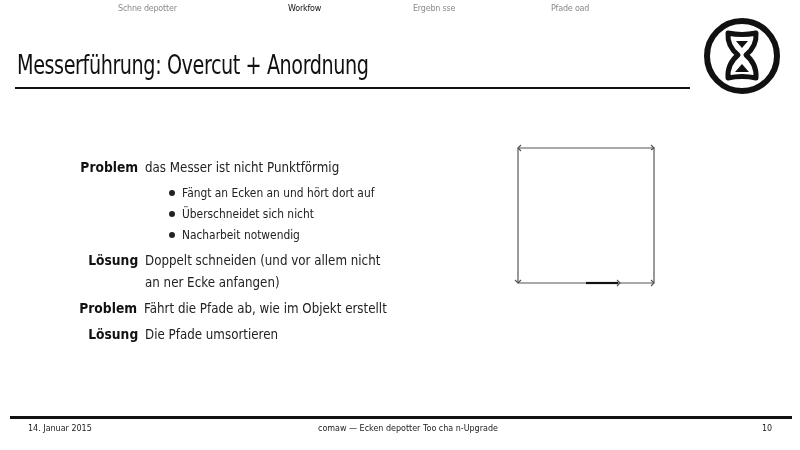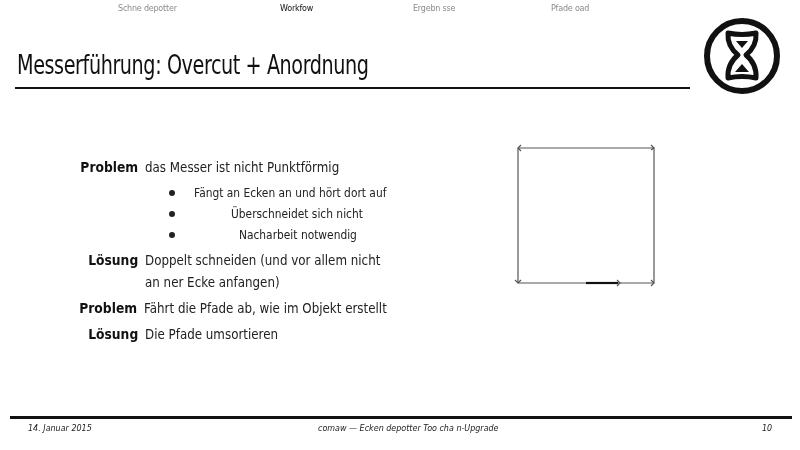--- a/index.html
+++ b/index.html
@@ -12,36 +12,36 @@
     .title { position: absolute; left: 17px; top: 50px; font-size: 26px; font-family: "DejaVu Sans Condensed", "DejaVu Sans", sans-serif; letter-spacing: -0.5px; transform: scaleX(0.82); transform-origin: left top; white-space: nowrap; color: #111; }
     .title-rule { position: absolute; left: 15px; top: 87px; width: 675px; height: 2px; background: #111; }
 
     .logo { position: absolute; left: 702px; top: 16px; width: 80px; height: 80px; }
 
     .content { position: absolute; left: 60px; top: 156px; width: 380px; font-size: 14.5px; font-family: "DejaVu Sans", sans-serif; }
     .row { display: flex; align-items: flex-start; margin-bottom: 4px; }
     .label { width: 77px; text-align: right; padding-right: 8px; color: #111; transform: scaleX(0.85); transform-origin: right top; white-space: nowrap; }
     .text { flex: 1; color: #222; transform: scaleX(0.82); transform-origin: left top; white-space: nowrap; line-height: 22px; }
     .label { line-height: 22px; }
-    .bullets { list-style: none; margin: 2px 0 4px 0; padding: 0 0 0 106px; font-size: 13px; text-align: center; }
+    .bullets { list-style: none; margin: 2px 0 4px 0; padding: 0 0 0 106px; font-size: 13px; }
     .bullets li { position: relative; padding-left: 16px; line-height: 21px; color: #222; }
     .bullets li .btxt { display: inline-block; transform: scaleX(0.82); transform-origin: left top; white-space: nowrap; }
     .bullets li .dot { position: absolute; left: 3px; top: 8px; width: 6px; height: 6px; border-radius: 50%; background: #222; }
 
     .diagram { position: absolute; left: 512px; top: 142px; width: 150px; height: 150px; }
 
     .footer-rule { position: absolute; left: 10px; top: 416px; width: 782px; height: 3px; background: #111; }
-    .footer { position: absolute; top: 424px; font-size: 8px; color: #222; white-space: nowrap; font-style: italic; }
+    .footer { position: absolute; top: 424px; font-size: 8px; color: #222; white-space: nowrap; }
   </style>
 </head>
 <body>
 
 <div class="nav">
   <span class="nav-item" style="left:118px">Schne depotter</span>
-  <span class="nav-item active" style="left:280px">Workfow</span>
+  <span class="nav-item active" style="left:288px">Workfow</span>
   <span class="nav-item" style="left:413px">Ergebn sse</span>
   <span class="nav-item" style="left:551px">Pfade oad</span>
 </div>
 
 <div class="title">Messerführung: Overcut + Anordnung</div>
 <div class="title-rule"></div>
 
 <div class="logo">
   <svg width="80" height="80" viewBox="0 0 80 80">
     <circle cx="40" cy="40" r="35" fill="none" stroke="#111" stroke-width="6"></circle>

